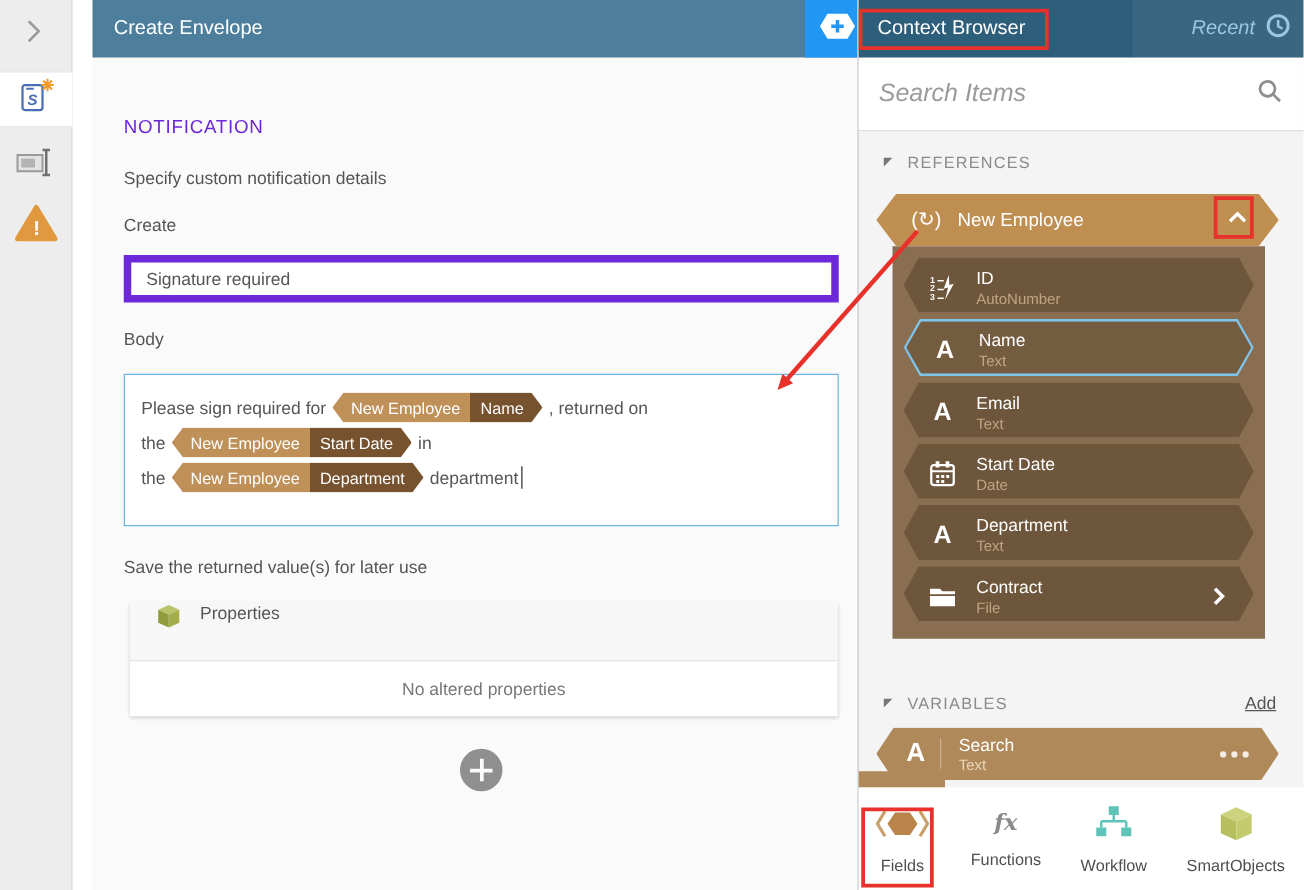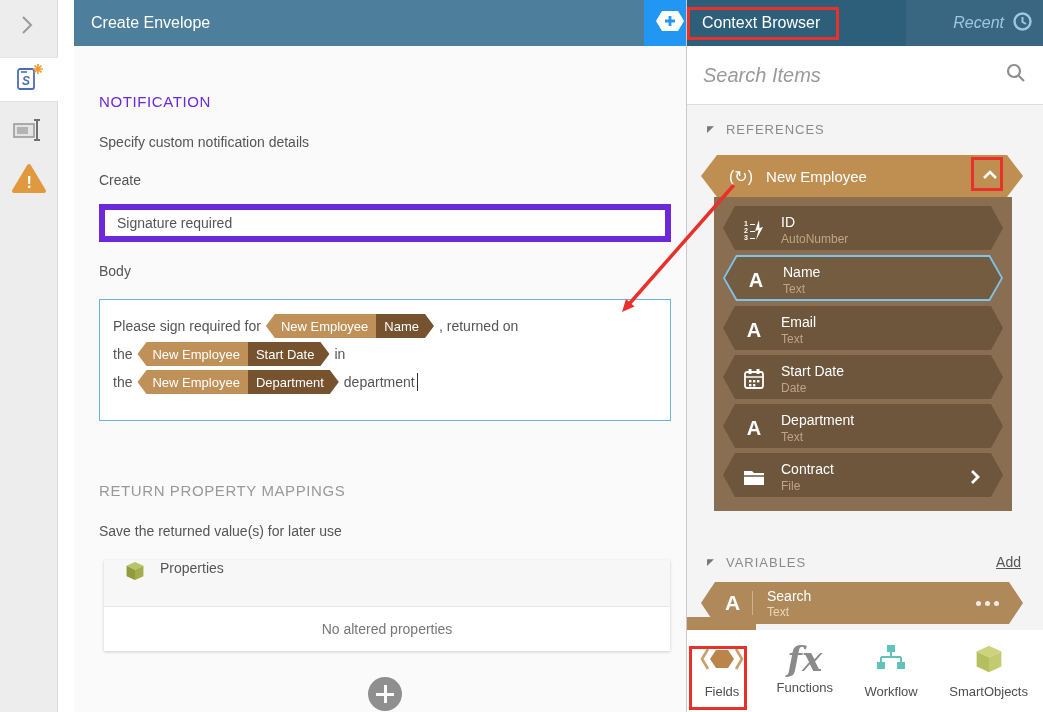--- a/index.html
+++ b/index.html
@@ -63,21 +63,21 @@
   .var-hex { margin:10px 20px 0 14px; height:42px; background:var(--variable-tan,#b0895a); clip-path:polygon(14px 0, calc(100% - 14px) 0, 100% 50%, calc(100% - 14px) 100%, 14px 100%, 0 50%); display:flex; align-items:center; padding:0 24px 0 22px; gap:14px; cursor:pointer; }
   .var-icon { width:30px; text-align:center; color:#fff; font-size:21px; font-weight:bold; border-right:1px solid rgba(255,255,255,.35); padding-right:10px; }
   .var-name { color:#fff; font-size:14px; }
   .var-type { color:#ead7b8; font-size:12px; margin-top:1px; }
   .dots { margin-left:auto; display:flex; gap:4px; }
   .dots i { width:5px; height:5px; border-radius:50%; background:#fff; opacity:.85; }
   .partial-item { position:absolute; left:0; top:617px; width:69px; height:13px; background:var(--variable-tan,#b0895a); }
   .cb-toolbar { position:absolute; left:0; top:630px; width:357px; height:82px; background:#fff; display:flex; justify-content:space-between; padding:14px 16px 0 12px; }
   .tb-item { display:flex; flex-direction:column; align-items:center; gap:6px; cursor:pointer; }
   .tb-label { font-size:13px; color:#4f4f4f; }
-  .fx-glyph { font-family:"DejaVu Serif",serif; font-style:italic; font-weight:bold; color:#8a8a8a; font-size:34px; line-height:30px; }
+  .fx-glyph { font-family:"DejaVu Serif",serif; font-style:italic; font-weight:bold; color:#8a8a8a; font-size:18px; line-height:30px; }
 
   
   .anno-box { position:absolute; border:3px solid var(--annotation-red,#e8312a); pointer-events:none; }
   #anno-title { left:687px; top:7px; width:152px; height:33px; }
   #anno-caret { left:971px; top:157px; width:32px; height:34px; }
   #anno-fields { left:689px; top:646px; width:58px; height:64px; }
   #anno-arrow { position:absolute; left:0; top:0; pointer-events:none; }
 </style>
 </head>
 <body>
@@ -154,21 +154,20 @@
           <span>in</span>
         </div>
         <div class="b-line">
           <span>the</span>
           <span class="token"><span class="tk-scope">New Employee</span><span class="tk-field">Department</span></span>
           <span>department</span>
           <span class="caret"></span>
         </div>
       </div>
 
-      <div class="sec-head2">RETURN PROPERTY MAPPINGS</div>
       <div class="sec-desc" style="margin-top:24px;">Save the returned value(s) for later use</div>
 
       <div class="map-card">
         <div class="map-head">
           <span>
             <svg width="22" height="22" viewBox="0 0 34 34">
               <polygon points="17,3 30,9 17,15 4,9" fill="#b9c46a"></polygon>
               <polygon points="4,9 17,15 17,31 4,25" fill="#8f9c3b"></polygon>
               <polygon points="30,9 17,15 17,31 30,25" fill="#a3ad4c"></polygon>
             </svg>

